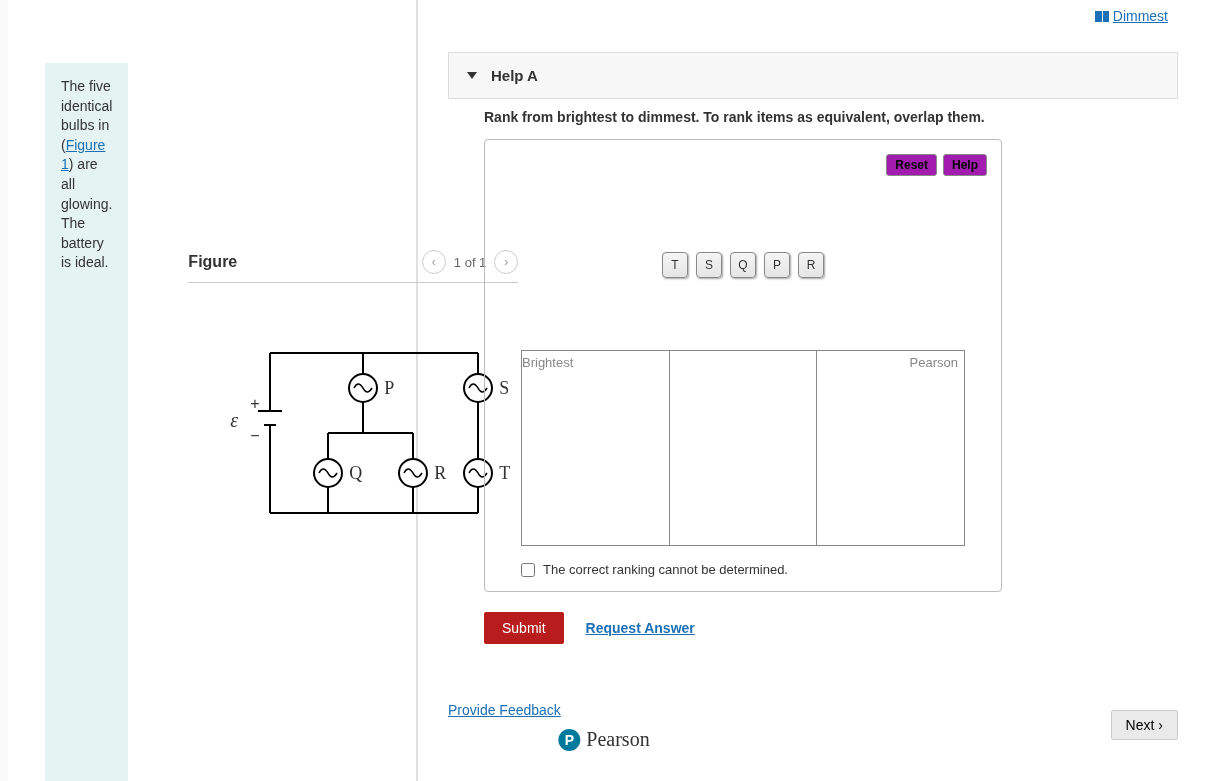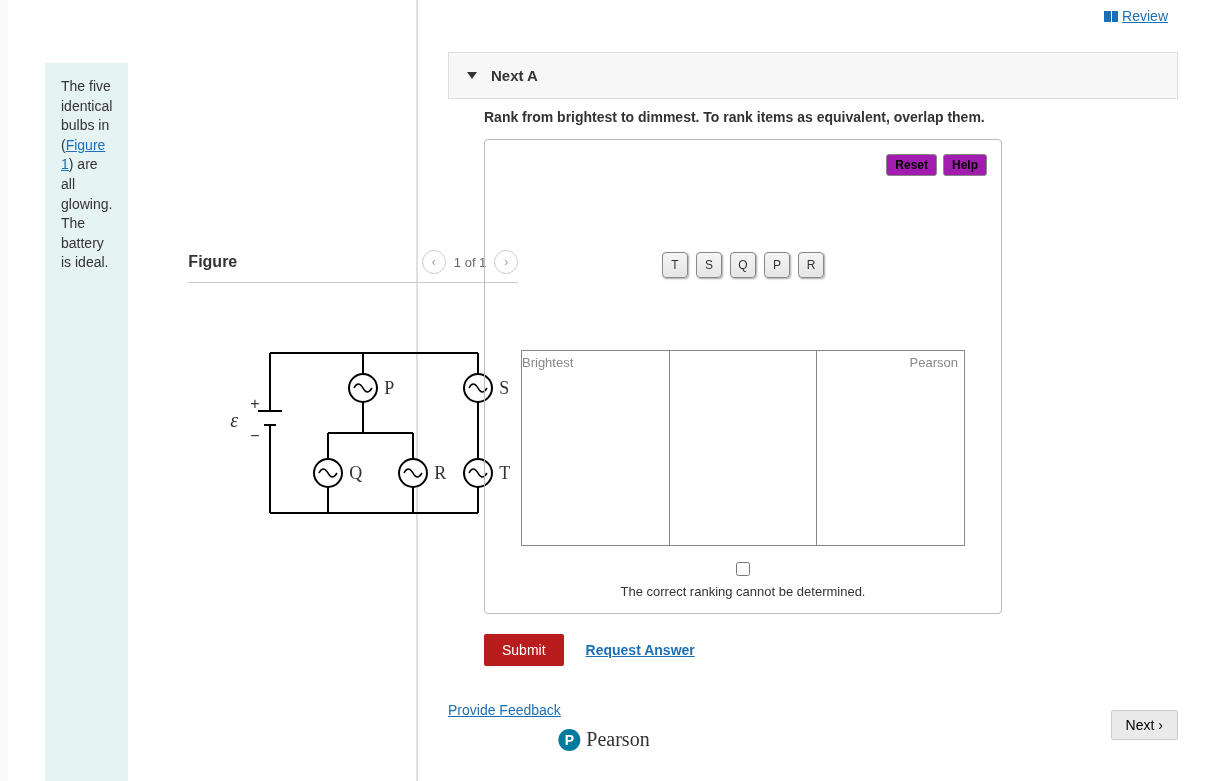--- a/index.html
+++ b/index.html
@@ -35,21 +35,21 @@
   .rank-toolbar { display: flex; justify-content: flex-end; gap: 6px; padding: 14px 14px 4px 14px; }
   .tool-btn { border: 1px solid #888; background: #a21caf; padding: 3px 8px; font-size: 12px; font-weight: bold; border-radius: 3px; cursor: pointer; }
   .chips-area { height: 170px; display: flex; align-items: center; justify-content: center; gap: 8px; }
   .chip { width: 26px; height: 26px; border: 1px solid #888; border-radius: 4px; background: linear-gradient(#f5f5f5,#e5e5e5); display: flex; align-items: center; justify-content: center; font-size: 12px; color: #333; cursor: move; box-shadow: 1px 1px 2px rgba(0,0,0,0.35); }
   .drop-zone { margin: 0 36px 10px 36px; height: 196px; border: 1px solid #888; position: relative; display: flex; }
   .drop-col { flex: 1; border-right: 1px solid #888; }
   .drop-col:last-child { border-right: none; }
   .zone-label { position: absolute; top: 4px; font-size: 13px; color: #888; }
   .zone-label.left { left: 0; }
   .zone-label.right { right: 6px; }
-  .undet-row { padding: 6px 36px 14px 36px; display: flex; align-items: center; gap: 8px; font-size: 13px; flex-direction: column; }
+  .undet-row { padding: 6px 36px 14px 36px; display: flex; align-items: center; gap: 8px; font-size: 13px; }
   .undet-row input { width: 14px; height: 14px; }
   
   .submit-row { margin: 20px 0 0 36px; display: flex; align-items: center; gap: 22px; }
   .submit-btn { background: #b91c1c; border: none; color: #fff; padding: 8px 18px; font-size: 14px; border-radius: 2px; cursor: pointer; }
   .request-link { color: #1a6fb6; text-decoration: underline; font-weight: bold; font-size: 14px; cursor: pointer; }
   
   .feedback-link { position: absolute; left: 30px; top: 702px; color: #1a6fb6; text-decoration: underline; font-size: 14px; cursor: pointer; }
   .next-btn { position: absolute; right: 30px; top: 710px; background: #eaeaea; border: 1px solid #ccc; padding: 6px 14px; font-size: 14px; cursor: pointer; border-radius: 2px; display: flex; align-items: center; gap: 4px; }
   
   .pearson { position: absolute; left: 50%; transform: translateX(-50%); bottom: 30px; display: flex; align-items: center; gap: 6px; }
@@ -117,26 +117,26 @@
         <span class="bulb-lbl" style="left:131px; top:140px;">Q</span>
         <span class="bulb-lbl" style="left:216px; top:140px;">R</span>
         <span class="bulb-lbl" style="left:281px; top:140px;">T</span>
       </div>
     </div>
   </div>
 
   <div class="right-col">
     <a class="review-link" href="#">
       <span class="book-icon"></span>
-      <span>Review</span>
+      <span>Dimmest</span>
     </a>
 
     <div class="part-header">
       <span class="part-caret"></span>
-      <span class="part-title">Next A</span>
+      <span class="part-title">Help A</span>
     </div>
 
     <div class="instr-text">Rank from brightest to dimmest. To rank items as equivalent, overlap them.</div>
 
     <div class="rank-container">
       <div class="rank-toolbar">
         <button class="tool-btn">Reset</button>
         <button class="tool-btn">Help</button>
       </div>
       <div class="chips-area">

